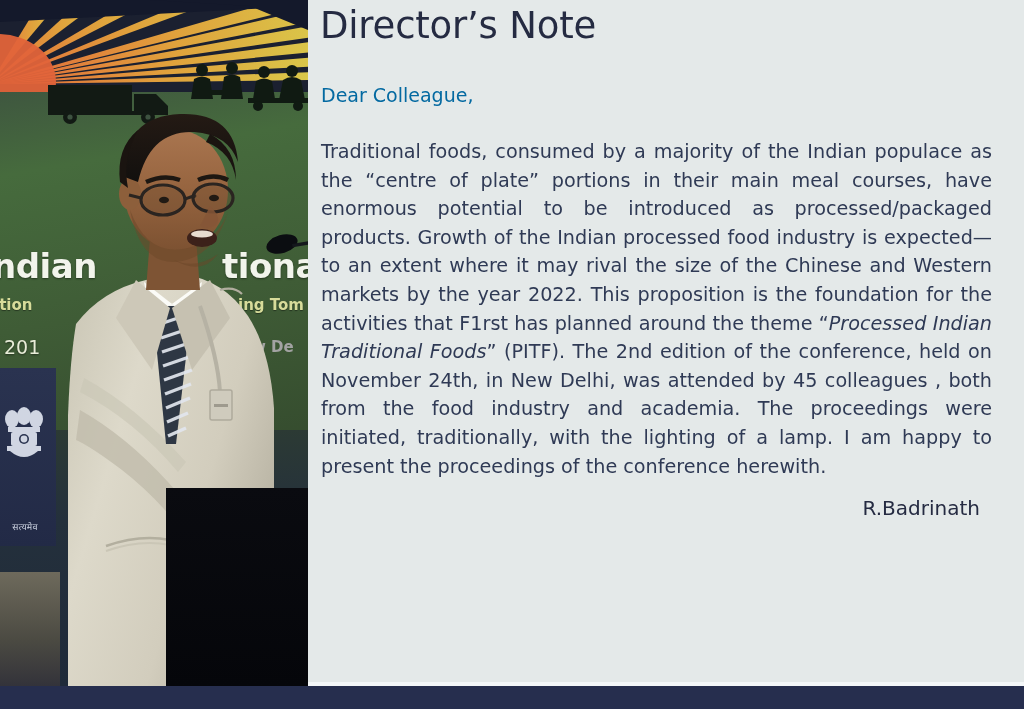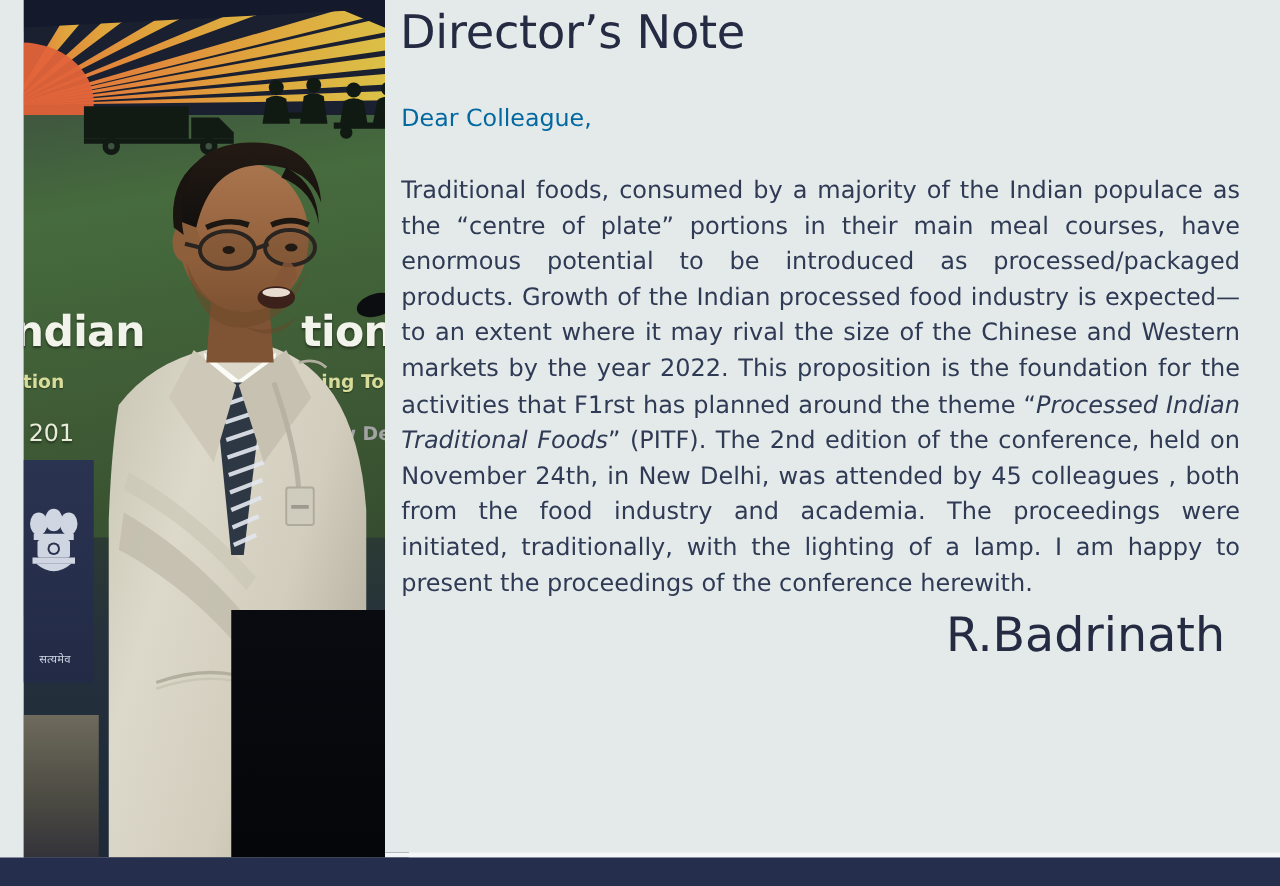--- a/index.html
+++ b/index.html
@@ -21,21 +21,20 @@
 
   
   #photo {
     position: absolute;
     left: 0;
     top: 0;
     width: 308px;
     height: 686px;
     overflow: hidden;
     background: #1c2333;
-    margin-left: 19px;
   }
 
   
   .ceiling {
     position: absolute;
     left: 0; top: 0;
     width: 100%; height: 26px;
     background: linear-gradient(180deg,#13182a 0%, #1d2134 100%);
   }
 
@@ -230,21 +229,21 @@
   }
   #body-text em { font-style: italic; }
 
   #sign {
     position: absolute;
     right: 22px;
     bottom: 12px;
     text-align: right;
   }
   #sign-name {
-    font-size: 38px;
+    font-size: 20px;
     color: #252b42;
     font-family: "DejaVu Sans", sans-serif;
     line-height: 32px;
   }
   #sign-role {
     font-size: 20px;
     color: #252b42;
     font-family: "DejaVu Sans", sans-serif;
     line-height: 25px;
   }

